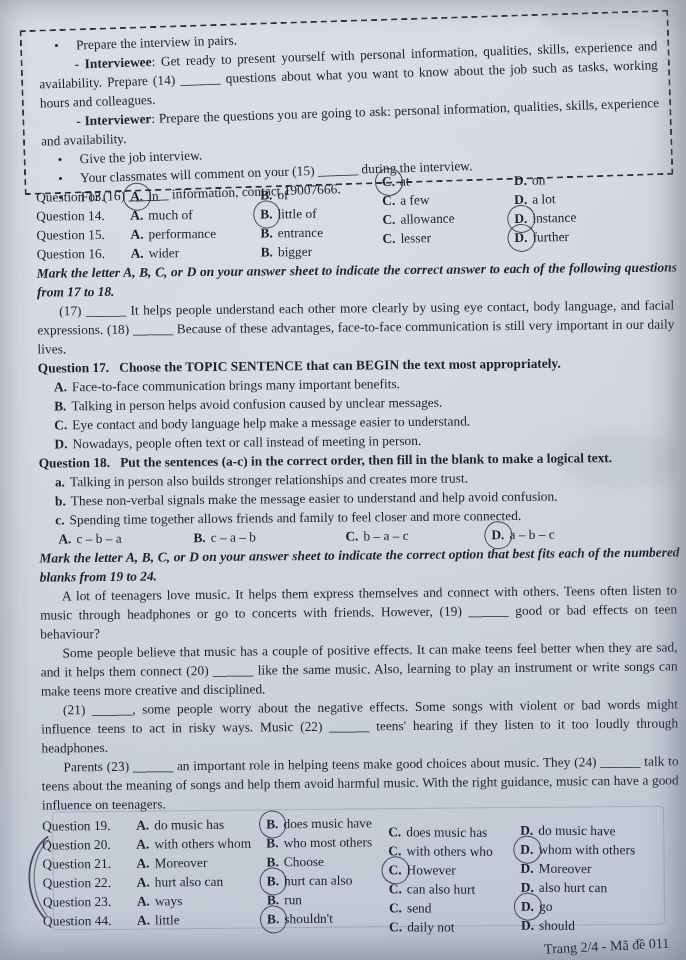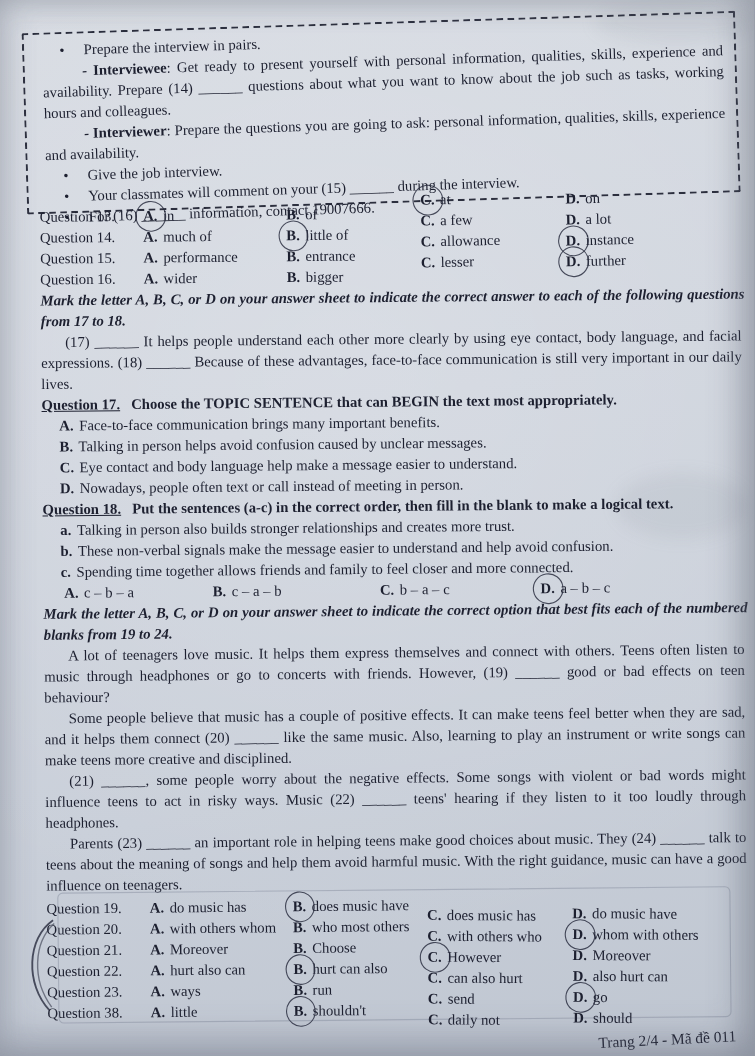--- a/index.html
+++ b/index.html
@@ -42,21 +42,21 @@
   .cell{white-space:nowrap;}
   .cell .k{font-weight:bold;margin-right:5px;display:inline-block;position:relative;}
   .k.circ::after{content:"";position:absolute;left:-7px;right:-8px;top:-4px;bottom:-5px;
     border:1.6px solid rgba(38,42,60,.82);border-radius:50%;transform:rotate(-8deg);}
   .b1 .cc,.b1 .cd{transform:translateY(-13px) rotate(-0.7deg);}
   .b2 .cc,.b2 .cd{transform:translateY(10px) rotate(0.9deg);}
 
   .instr{font-weight:bold;font-style:italic;text-align:justify;padding:0 10px 0 36px;}
   .passage{text-align:justify;padding:0 13px 0 36px;text-indent:22px;}
   .qhead{font-weight:bold;padding-left:36px;}
-  .qhead .qn{margin-right:10px;text-decoration:underline;}
+  .qhead .qn{margin-right:10px;}
   .optline{padding-left:52px;}
   .optline .k{font-weight:bold;margin-right:5px;}
   .sentline{padding-left:52px;}
   .sentline .k{font-weight:bold;margin-right:5px;}
   .q18opts{display:grid;grid-template-columns:135px 152px 146px auto;padding-left:55px;}
 
   
   .block2wrap{position:relative;margin-top:2px;}
   .faintbox{position:absolute;left:46px;right:28px;top:-5px;bottom:0;
     border:1.2px solid rgba(142,150,166,.55);border-radius:5px;pointer-events:none;}
@@ -197,21 +197,21 @@
           <span class="cell cd"><span class="k">D.</span><span>also hurt can</span></span>
         </div>
         <div class="mcrow">
           <span class="qnum">Question 23.</span>
           <span class="cell ca"><span class="k">A.</span><span>ways</span></span>
           <span class="cell cb"><span class="k">B.</span><span>run</span></span>
           <span class="cell cc"><span class="k">C.</span><span>send</span></span>
           <span class="cell cd"><span class="k circ">D.</span><span>go</span></span>
         </div>
         <div class="mcrow">
-          <span class="qnum">Question 38.</span>
+          <span class="qnum">Question 44.</span>
           <span class="cell ca"><span class="k">A.</span><span>little</span></span>
           <span class="cell cb"><span class="k circ">B.</span><span>shouldn't</span></span>
           <span class="cell cc"><span class="k">C.</span><span>daily not</span></span>
           <span class="cell cd"><span class="k">D.</span><span>should</span></span>
         </div>
       </div>
     </div>
 
     <div class="footer">Trang 2/4 - Mã đề 011</div>
   </div>

